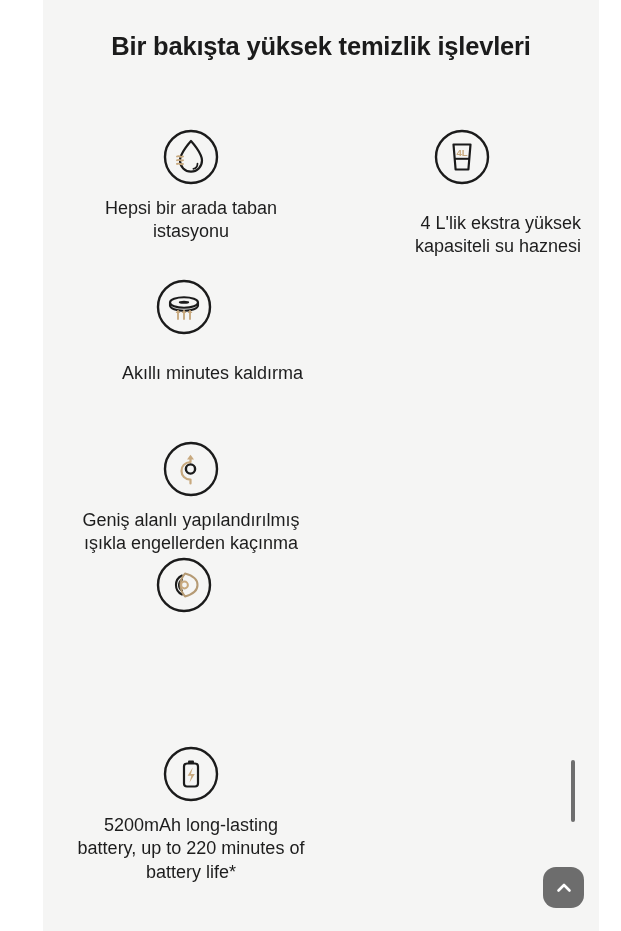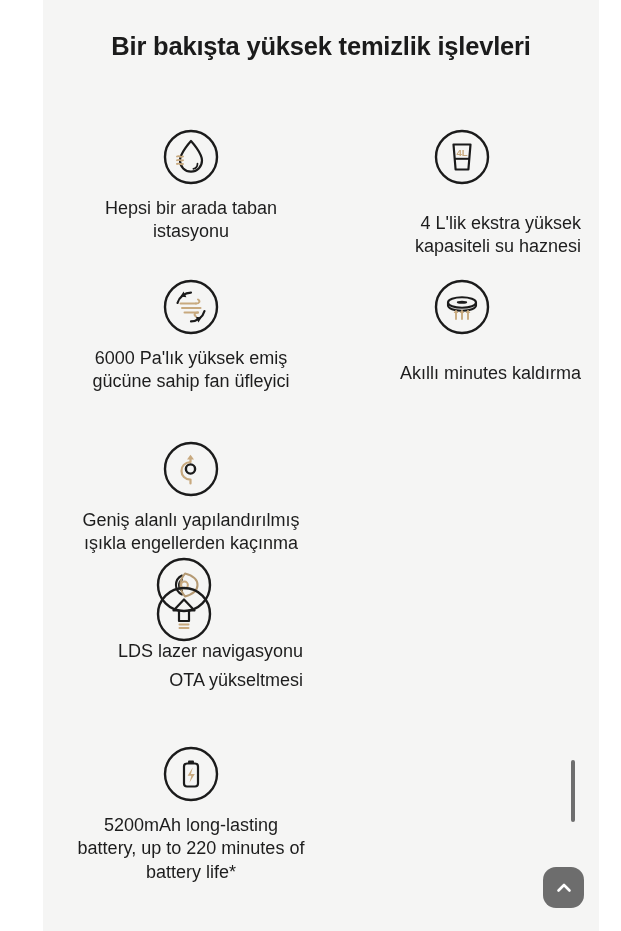--- a/index.html
+++ b/index.html
@@ -163,39 +163,20 @@
               <path d="M20.5 16.5 L37.5 16.5 L35.4 41.5 L22.6 41.5 Z" fill="none" stroke="#1b1b1b" stroke-width="2.2" stroke-linejoin="round"></path>
               <path d="M21.8 30.8 L36.2 30.8" stroke="#1b1b1b" stroke-width="2"></path>
               <text x="29" y="27.6" text-anchor="middle" font-family="Liberation Sans, sans-serif" font-size="9.6" font-weight="bold" fill="#c8a97e">4L</text>
             </svg>
           </div>
           <div class="flabel left">4 L'lik ekstra yüksek kapasiteli su haznesi</div>
         </div>
       </div>
 
       <div class="frow r2">
-        <div class="fcell left">
-          <div class="icon-wrap">
-            <svg width="58" height="58" viewBox="0 0 58 58">
-              <circle cx="29" cy="29" r="26" fill="none" stroke="#1b1b1b" stroke-width="2.4"></circle>
-              <path d="M15.5 25 A14 14 0 0 1 29 14.6" fill="none" stroke="#1b1b1b" stroke-width="2.2" stroke-linecap="round"></path>
-              <path d="M21.6 13.6 L18.4 18.6 L24.4 19.2 Z" fill="#1b1b1b"></path>
-              <path d="M42.5 33 A14 14 0 0 1 29 43.4" fill="none" stroke="#1b1b1b" stroke-width="2.2" stroke-linecap="round"></path>
-              <path d="M36.4 44.4 L39.6 39.4 L33.6 38.8 Z" fill="#1b1b1b"></path>
-              <g stroke="#c8a97e" stroke-width="2" stroke-linecap="round" fill="none">
-                <path d="M18.5 25.5 L34 25.5"></path>
-                <path d="M20 30 L38.5 30"></path>
-                <path d="M22.5 34.5 L36 34.5"></path>
-              </g>
-              <path d="M34 25.5 C37.5 25.5 38.5 23 36 21.5" fill="none" stroke="#c8a97e" stroke-width="2" stroke-linecap="round"></path>
-              <path d="M36 34.5 C32.5 34.5 31.5 37 34 38.5" fill="none" stroke="#c8a97e" stroke-width="2" stroke-linecap="round"></path>
-            </svg>
-          </div>
-          <div class="flabel center">6000 Pa'lık yüksek emiş gücüne sahip fan üfleyici</div>
-        </div>
 
         <div class="fcell right">
           <div class="icon-wrap">
             <svg width="58" height="58" viewBox="0 0 58 58">
               <circle cx="29" cy="29" r="26" fill="none" stroke="#1b1b1b" stroke-width="2.4"></circle>
               <ellipse cx="29" cy="24.5" rx="14" ry="5.2" fill="none" stroke="#1b1b1b" stroke-width="2.1"></ellipse>
               <path d="M15 24.5 L15 27.6 A14 5.2 0 0 0 43 27.6 L43 24.5" fill="none" stroke="#1b1b1b" stroke-width="2.1"></path>
               <ellipse cx="29" cy="24.3" rx="5.2" ry="1.5" fill="#1b1b1b"></ellipse>
               <g stroke="#c8a97e" stroke-width="1.9" stroke-linecap="round" fill="none">
                 <path d="M23 41 L23 33.5"></path>
@@ -231,39 +212,25 @@
             <svg width="58" height="58" viewBox="0 0 58 58">
               <circle cx="29" cy="29" r="26" fill="none" stroke="#1b1b1b" stroke-width="2.4"></circle>
               <g fill="none" stroke="#1b1b1b" stroke-width="2.1" stroke-linecap="round">
                 <path d="M27 19.5 A10.5 10.5 0 0 0 27 38.5"></path>
                 <path d="M27 23.5 A6.6 6.6 0 0 0 27 34.5"></path>
               </g>
               <path d="M30 17.6 C39 20 42.5 24.6 42.5 29 C42.5 33.4 39 38 30 40.4 C26.5 36.5 25.5 33 25.5 29 C25.5 25 26.5 21.5 30 17.6 Z" fill="none" stroke="#b59a74" stroke-width="2.1" stroke-linejoin="round"></path>
               <circle cx="29.5" cy="29" r="3.4" fill="none" stroke="#c8a97e" stroke-width="2"></circle>
             </svg>
           </div>
-          <div class="flabel left">LDS lazer navigasyonu</div>
         </div>
       </div>
 
       <div class="frow r4">
 
-        <div class="fcell right">
-          <div class="icon-wrap">
-            <svg width="58" height="58" viewBox="0 0 58 58">
-              <circle cx="29" cy="29" r="26" fill="none" stroke="#1b1b1b" stroke-width="2.4"></circle>
-              <path d="M29 14.5 L39.5 25.5 L34 25.5 L34 36 L24 36 L24 25.5 L18.5 25.5 Z" fill="none" stroke="#1b1b1b" stroke-width="2.2" stroke-linejoin="round"></path>
-              <g stroke="#c8a97e" stroke-width="2" stroke-linecap="round">
-                <path d="M24.5 39.5 L33.5 39.5"></path>
-                <path d="M24.5 43 L33.5 43"></path>
-              </g>
-            </svg>
-          </div>
-          <div class="flabel left">OTA yükseltmesi</div>
-        </div>
       </div>
 
       <div class="frow r5">
         <div class="fcell left">
           <div class="icon-wrap">
             <svg width="58" height="58" viewBox="0 0 58 58">
               <circle cx="29" cy="29" r="26" fill="none" stroke="#1b1b1b" stroke-width="2.4"></circle>
               <rect x="22" y="18.5" width="14" height="23" rx="3" fill="none" stroke="#1b1b1b" stroke-width="2.2"></rect>
               <rect x="26" y="15.4" width="6" height="3.2" rx="1" fill="#1b1b1b"></rect>
               <path d="M30.8 22.5 L25.6 30.8 L29.4 30.8 L27.4 37.8 L32.8 29.1 L28.9 29.1 Z" fill="#c8a97e"></path>

